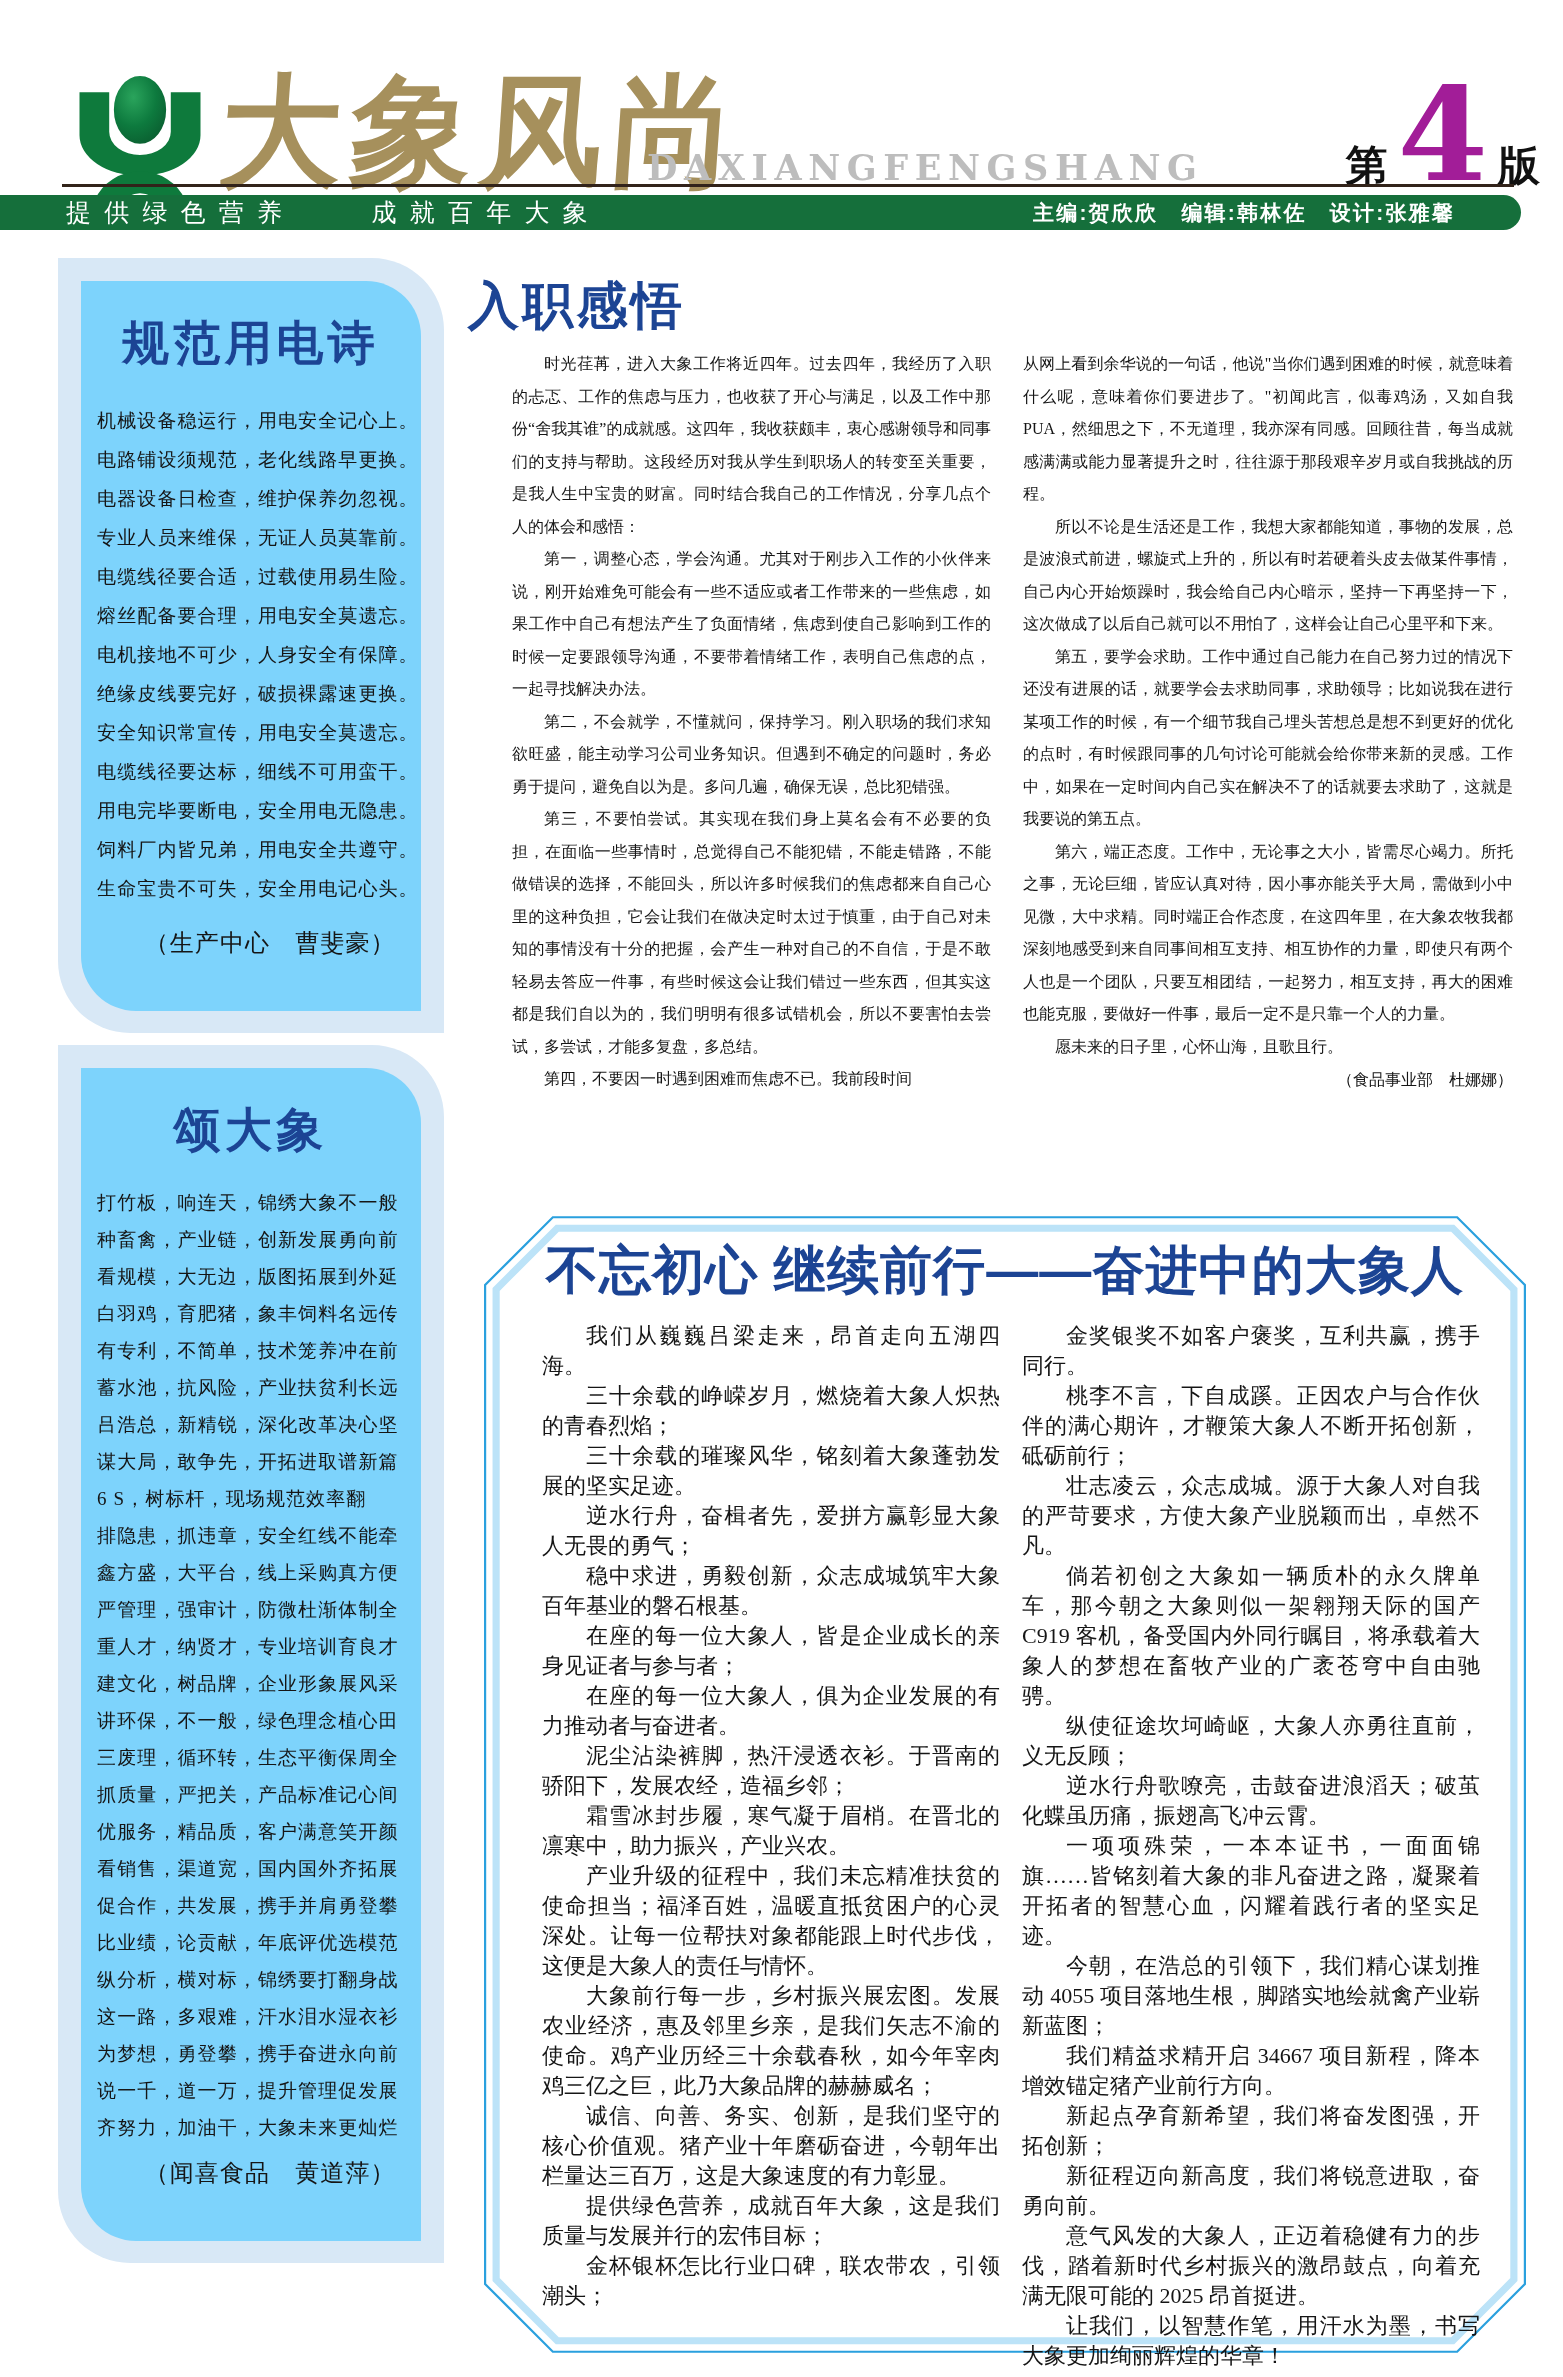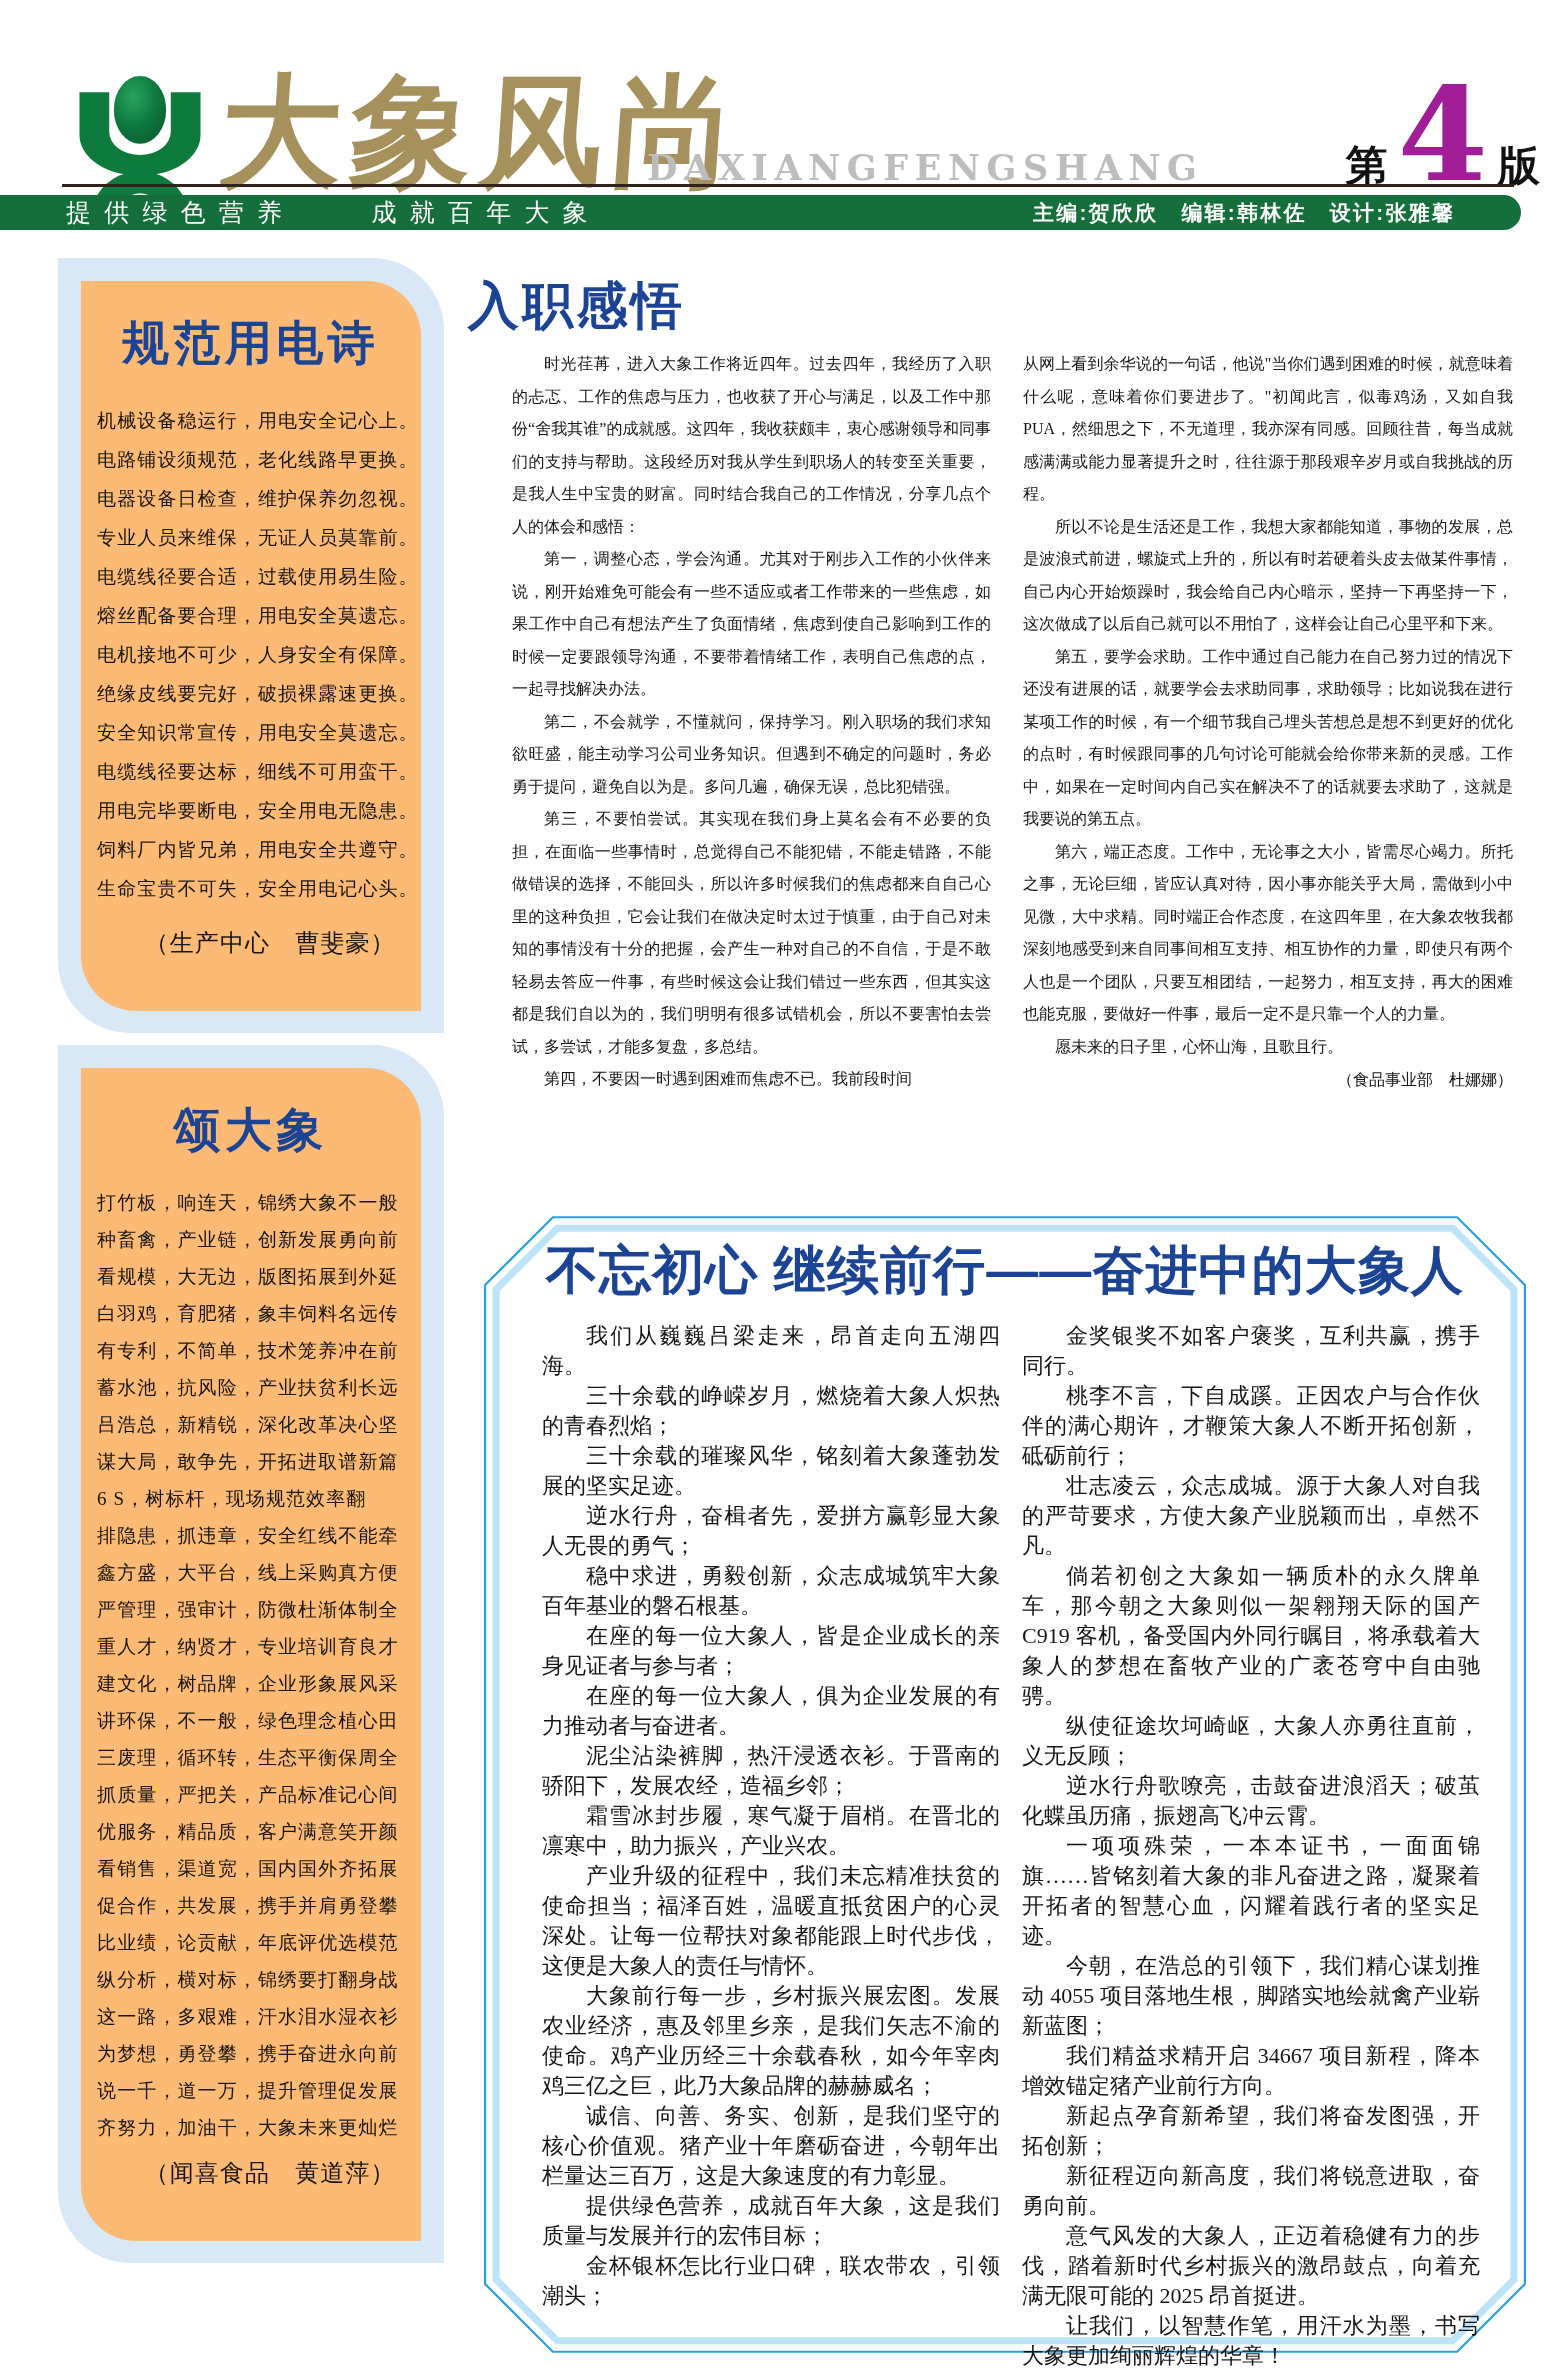--- a/index.html
+++ b/index.html
@@ -21,21 +21,21 @@
   .slogan-text{position:absolute;left:66px;top:0;height:35px;line-height:36px;color:#ffffff;
       font-size:25px;letter-spacing:13.2px;white-space:nowrap;}
   .credits-text{position:absolute;right:66px;top:0;height:35px;line-height:35px;color:#ffffff;
       font-size:21px;font-weight:bold;letter-spacing:2.2px;white-space:nowrap;
       font-family:"Liberation Sans","DejaVu Sans",sans-serif;}
 
   
   .panel{background:#d8e8f6;border-radius:0 72px 0 72px;}
   .panel-1{left:58px;top:258px;width:386px;height:775px;}
   .panel-2{left:58px;top:1045px;width:386px;height:1218px;}
-  .card{position:absolute;left:22.6px;top:22.6px;background:#fdba74;border-radius:0 55px 0 55px;}
+  .card{position:absolute;left:22.6px;top:22.6px;background:#7dd3fc;border-radius:0 55px 0 55px;}
   .card-1{width:340px;height:730px;}
   .card-2{width:340px;height:1173px;}
   .card-title{margin-top:31px;text-align:center;font-size:47px;font-weight:bold;color:#1c4494;
       font-family:"Liberation Sans","DejaVu Sans",sans-serif;letter-spacing:4.4px;}
   .poem{margin-top:26.4px;padding:0 15.4px 0 16.5px;}
   .poem-line{font-size:19px;line-height:39px;letter-spacing:1.1px;white-space:nowrap;}
   .card-2 .poem{margin-top:22px;}
   .card-2 .poem-line{line-height:37px;}
   .card-sign{position:absolute;right:25px;bottom:52px;font-size:24px;letter-spacing:1.1px;}
 

